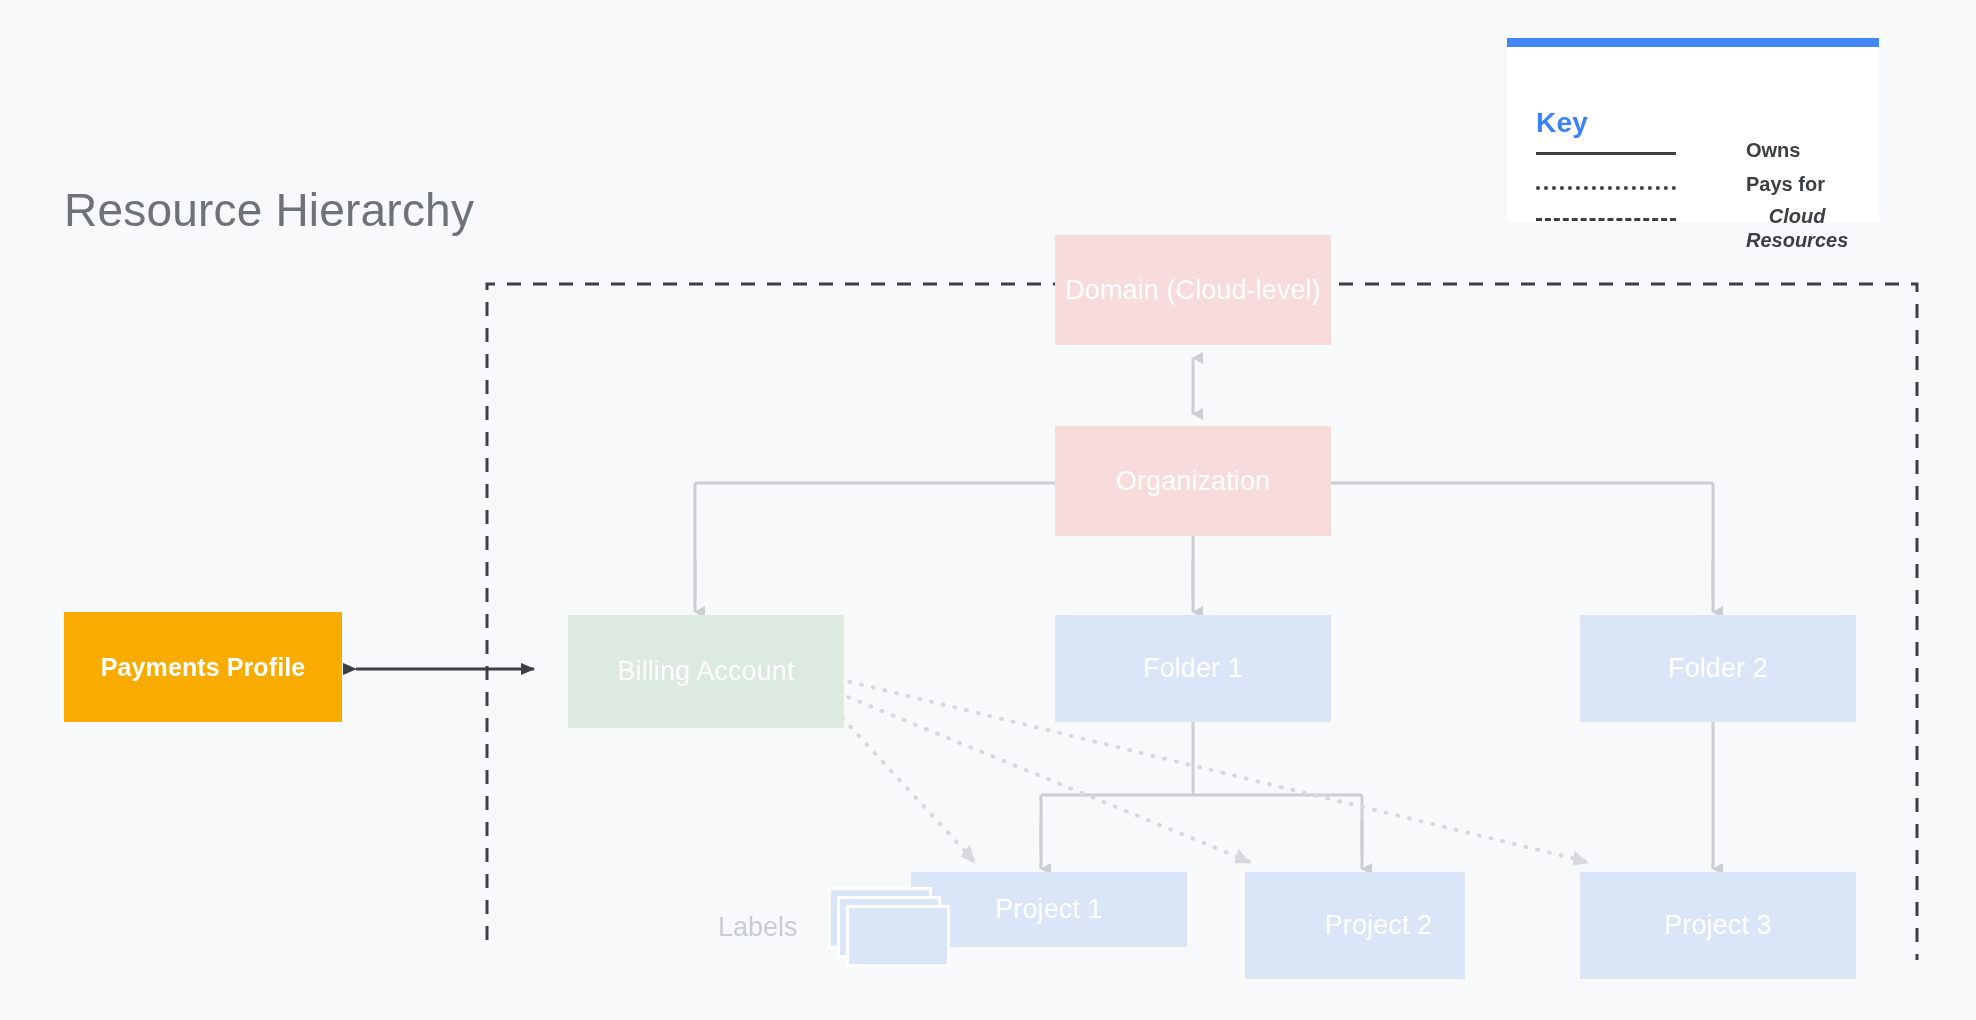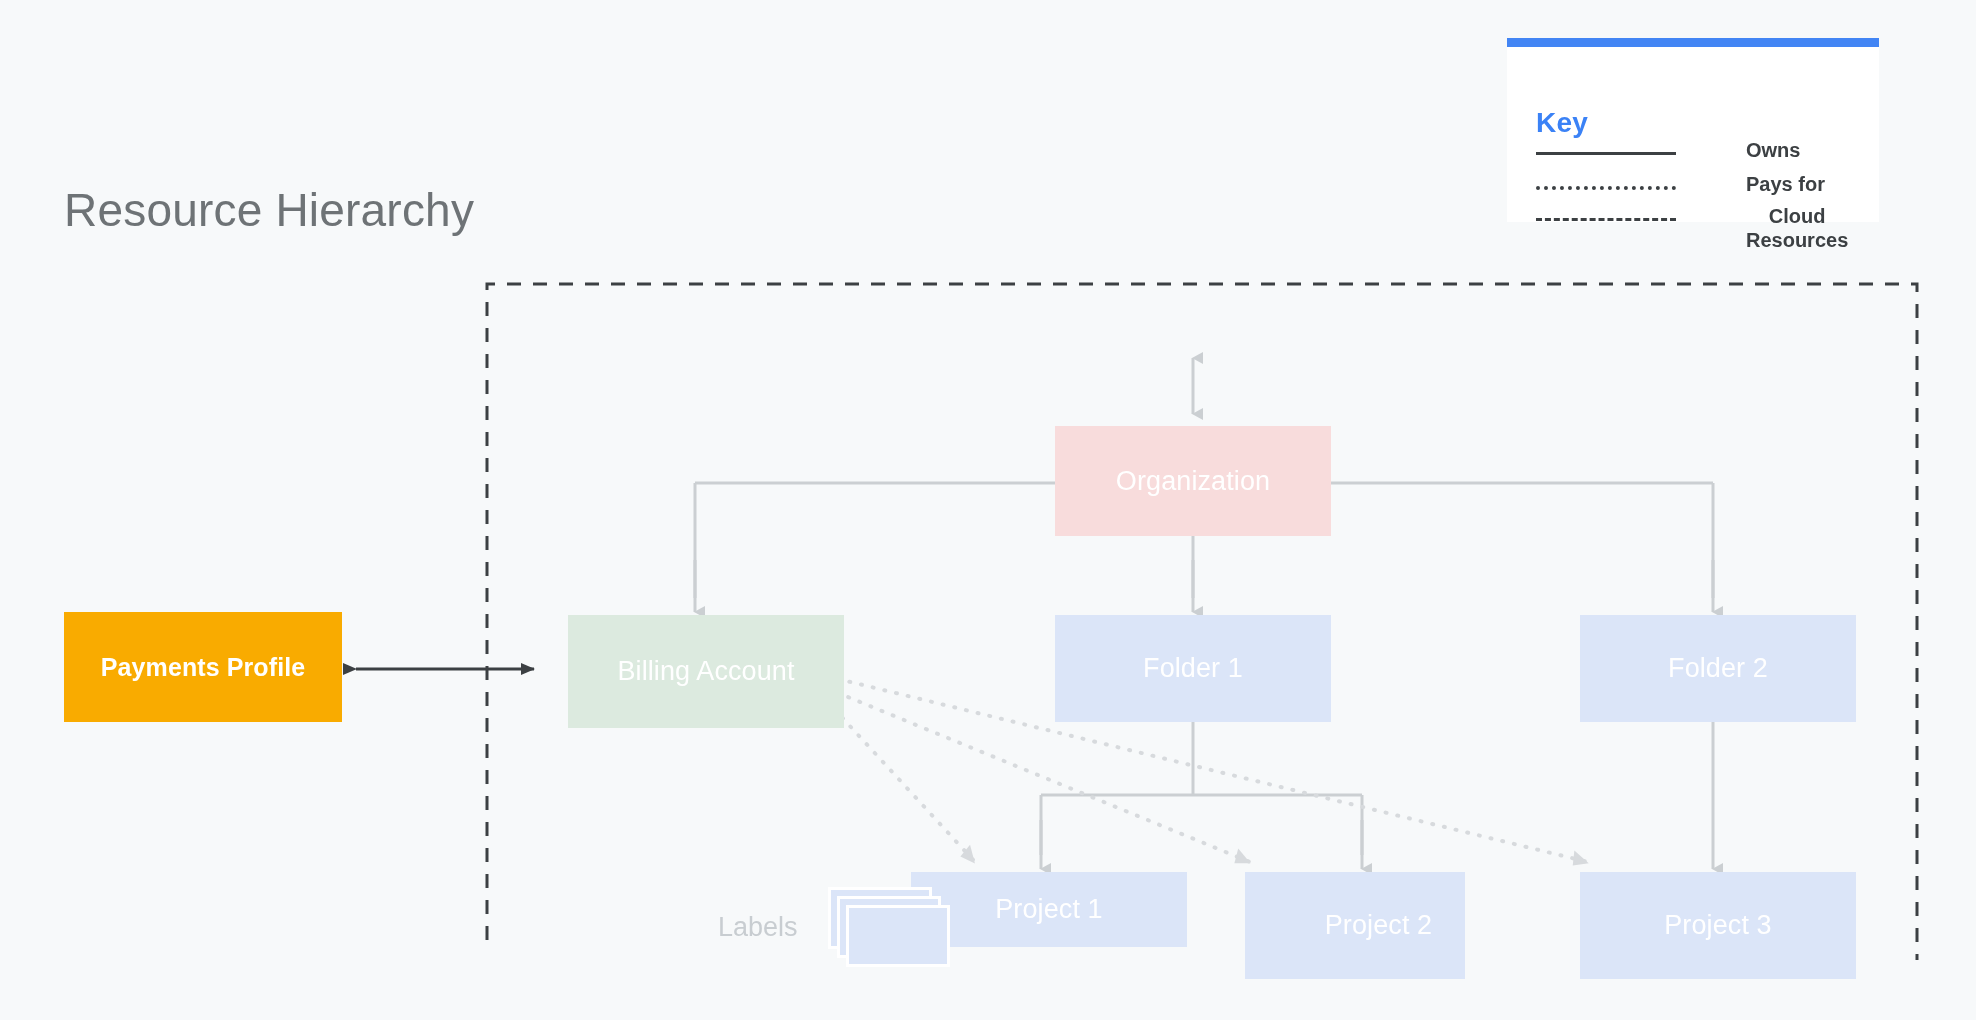--- a/index.html
+++ b/index.html
@@ -68,21 +68,21 @@
   .key-row .ktext{
     position:absolute;left:210px;top:0;
     font-size:20px;font-weight:700;color:#3C4043;line-height:24px;
   }
   #key-row-0{top:100px;}
   #key-row-1{top:134px;}
   #key-row-2{top:166px;}
   #key-row-0 .swatch{border-top:3px solid #3C4043;}
   #key-row-1 .swatch{border-top:4px dotted #3C4043;}
   #key-row-2 .swatch{border-top:3px dashed #3C4043;}
-  #key-row-2 .ktext{white-space:pre-line;}
+  #key-row-2 .ktext{white-space:pre-line;font-style:italic;}
 </style>
 </head>
 <body>
 
 <div id="canvas">
 
   <svg id="wires" viewBox="0 0 1976 1020" xmlns="http://www.w3.org/2000/svg">
     <defs>
       <marker id="ah-down" markerWidth="14" markerHeight="14" refX="7" refY="11" orient="auto" markerUnits="userSpaceOnUse">
         <path d="M1,1 L13,1 L7,12 Z" fill="#CBCFD2"></path>
@@ -118,20 +118,23 @@
 
     <line x1="826" y1="700" x2="975" y2="862" stroke="#D7DADD" stroke-width="4" stroke-dasharray="1 11" stroke-linecap="round" marker-end="url(#ah-dot)"></line>
     <line x1="826" y1="688" x2="1250" y2="862" stroke="#D7DADD" stroke-width="4" stroke-dasharray="1 11" stroke-linecap="round" marker-end="url(#ah-dot)"></line>
     <line x1="826" y1="676" x2="1588" y2="862" stroke="#D7DADD" stroke-width="4" stroke-dasharray="1 11" stroke-linecap="round" marker-end="url(#ah-dot)"></line>
 
     <line x1="356" y1="669" x2="534" y2="669" stroke="#3C4043" stroke-width="3" marker-start="url(#ah-dark-l)" marker-end="url(#ah-dark-r)"></line>
   </svg>
 
   <div class="page-title">Resource Hierarchy</div>
 
+  <div class="node pink" id="node-domain">
+    <span>Domain (Cloud-level)</span>
+  </div>
 
   <div class="node pink" id="node-organization">
     <span>Organization</span>
   </div>
 
   <div class="node green" id="node-billing">
     <span>Billing Account</span>
   </div>
 
   <div class="node blue" id="node-folder1">

